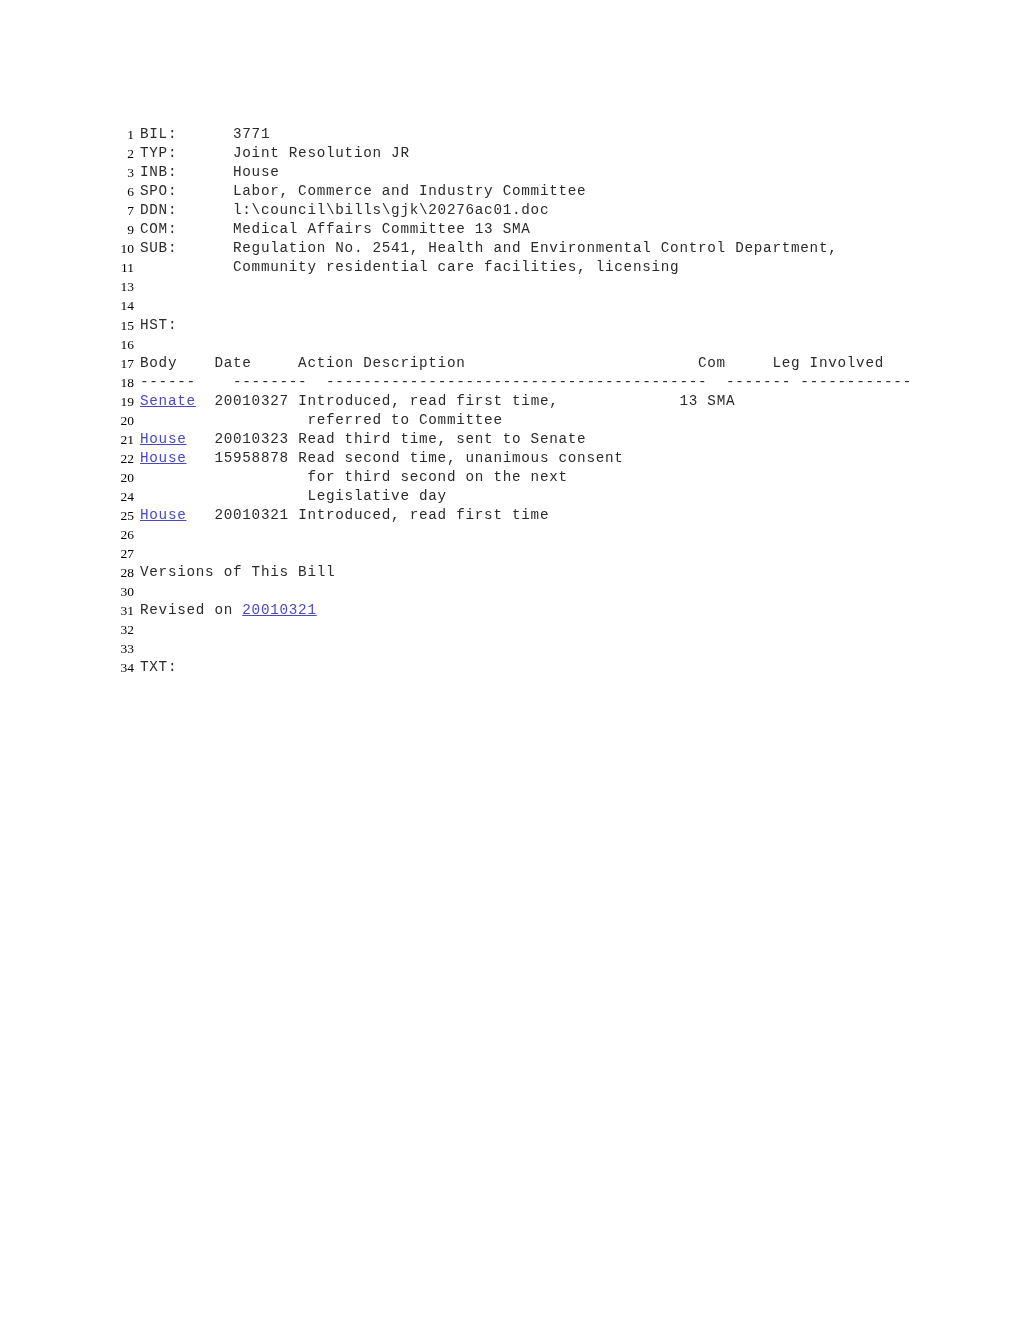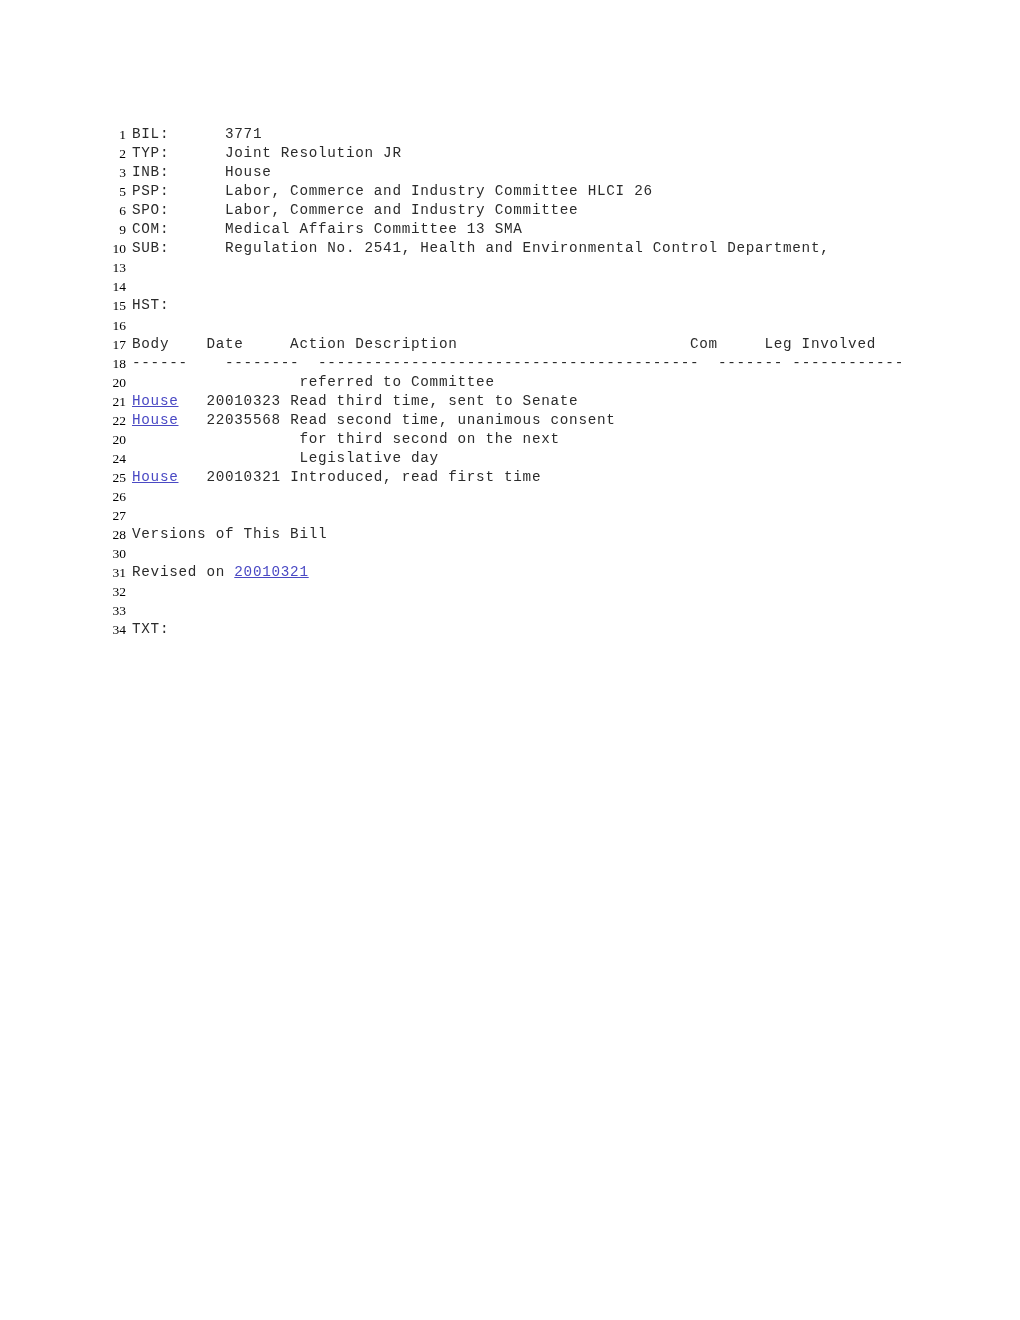--- a/index.html
+++ b/index.html
@@ -19,21 +19,21 @@
     left: 0;
     top: 0;
     width: 1020px;
     height: 1320px;
     background: #ffffff;
     overflow: hidden;
   }
 
   #doc {
     position: absolute;
-    left: 80px;
+    left: 88px;
     top: 106px;
     width: 900px;
   }
 
   .line {
     display: block;
     height: 19.05px;
     line-height: 19.05px;
     white-space: pre;
     position: relative;
@@ -86,38 +86,41 @@
 
     <div class="line">
       <span class="lineno">2</span><span class="content"><span>TYP:</span><span class="pad">      </span><span>Joint Resolution JR</span></span>
     </div>
 
     <div class="line">
       <span class="lineno">3</span><span class="content"><span>INB:</span><span class="pad">      </span><span>House</span></span>
     </div>
 
 
-    <div class="line">
-      <span class="lineno">5</span><span class="content"><span>PSP:</span><span class="pad">      </span><span>Labor, Commerce and Industry Committee HLCI 26</span></span>
-    </div>
 
     <div class="line">
       <span class="lineno">6</span><span class="content"><span>SPO:</span><span class="pad">      </span><span>Labor, Commerce and Industry Committee</span></span>
     </div>
 
+    <div class="line">
+      <span class="lineno">7</span><span class="content"><span>DDN:</span><span class="pad">      </span><span>l:\council\bills\gjk\20276ac01.doc</span></span>
+    </div>
 
 
     <div class="line">
       <span class="lineno">9</span><span class="content"><span>COM:</span><span class="pad">      </span><span>Medical Affairs Committee 13 SMA</span></span>
     </div>
 
     <div class="line">
       <span class="lineno">10</span><span class="content"><span>SUB:</span><span class="pad">      </span><span>Regulation No. 2541, Health and Environmental Control Department,</span></span>
     </div>
 
+    <div class="line">
+      <span class="lineno">11</span><span class="content"><span class="pad">          </span><span>Community residential care facilities, licensing</span></span>
+    </div>
 
 
     <div class="line">
       <span class="lineno">13</span><span class="content"> </span>
     </div>
 
     <div class="line">
       <span class="lineno">14</span><span class="content"> </span>
     </div>
 
@@ -130,31 +133,34 @@
     </div>
 
     <div class="line">
       <span class="lineno">17</span><span class="content"><span>Body</span><span class="pad">    </span><span>Date</span><span class="pad">     </span><span>Action Description</span><span class="pad">                         </span><span>Com</span><span class="pad">     </span><span>Leg Involved</span></span>
     </div>
 
     <div class="line">
       <span class="lineno">18</span><span class="content rule"><span>------</span><span class="pad">    </span><span>--------</span><span class="pad">  </span><span>-----------------------------------------</span><span class="pad">  </span><span>-------</span><span class="pad"> </span><span>------------</span></span>
     </div>
 
+    <div class="line">
+      <span class="lineno">19</span><span class="content"><a class="lnk">Senate</a><span class="pad">  </span><span>20010327</span><span class="pad"> </span><span>Introduced, read first time,</span><span class="pad">             </span><span>13 SMA</span></span>
+    </div>
 
     <div class="line">
       <span class="lineno">20</span><span class="content"><span class="pad">                  </span><span>referred to Committee</span></span>
     </div>
 
     <div class="line">
       <span class="lineno">21</span><span class="content"><a class="lnk">House</a><span class="pad">   </span><span>20010323</span><span class="pad"> </span><span>Read third time, sent to Senate</span></span>
     </div>
 
     <div class="line">
-      <span class="lineno">22</span><span class="content"><a class="lnk">House</a><span class="pad">   </span><span>22035568</span><span class="pad"> </span><span>Read second time, unanimous consent</span></span>
+      <span class="lineno">22</span><span class="content"><a class="lnk">House</a><span class="pad">   </span><span>15958878</span><span class="pad"> </span><span>Read second time, unanimous consent</span></span>
     </div>
 
     <div class="line">
       <span class="lineno">20</span><span class="content"><span class="pad">                  </span><span>for third second on the next</span></span>
     </div>
 
     <div class="line">
       <span class="lineno">24</span><span class="content"><span class="pad">                  </span><span>Legislative day</span></span>
     </div>
 

